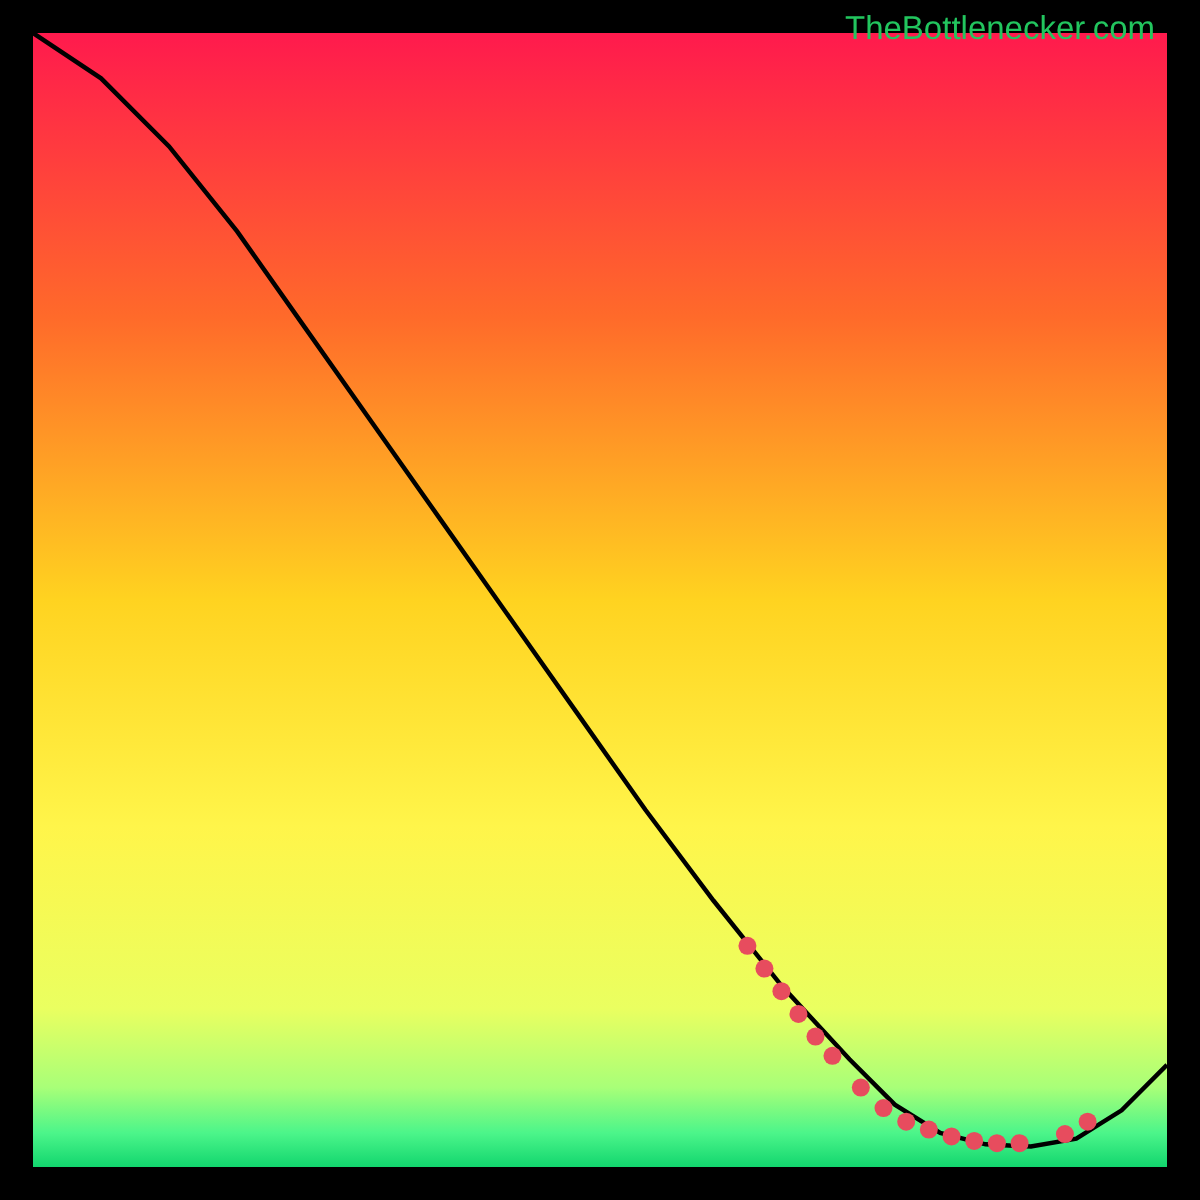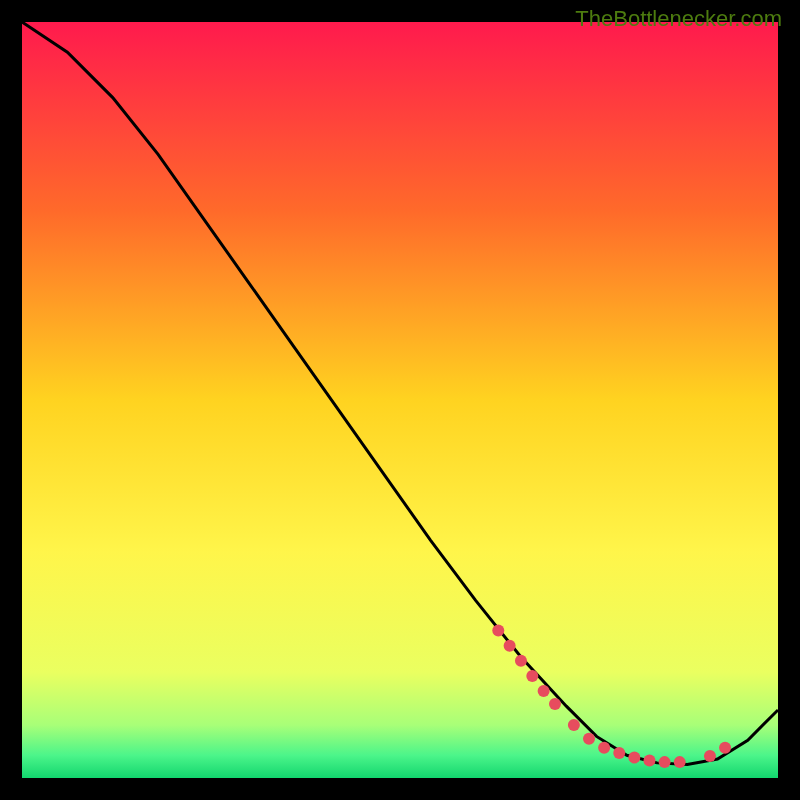--- a/index.html
+++ b/index.html
@@ -6,22 +6,22 @@
   body {
     width: 800px;
     height: 800px;
     background: #000;
     position: relative;
     font-family: Arial, sans-serif;
   }
   .watermark {
     position: absolute;
     top: 6px;
-    right: 18px;
-    color: #4d7c0f;
+    right: 30px;
+    color: #22c55e;
     font-size: 22px;
     font-weight: 500;
     z-index: 10;
   }
   .plot-area {
     position: absolute;
     left: 22px;
     top: 22px;
     width: 756px;
     height: 756px;

